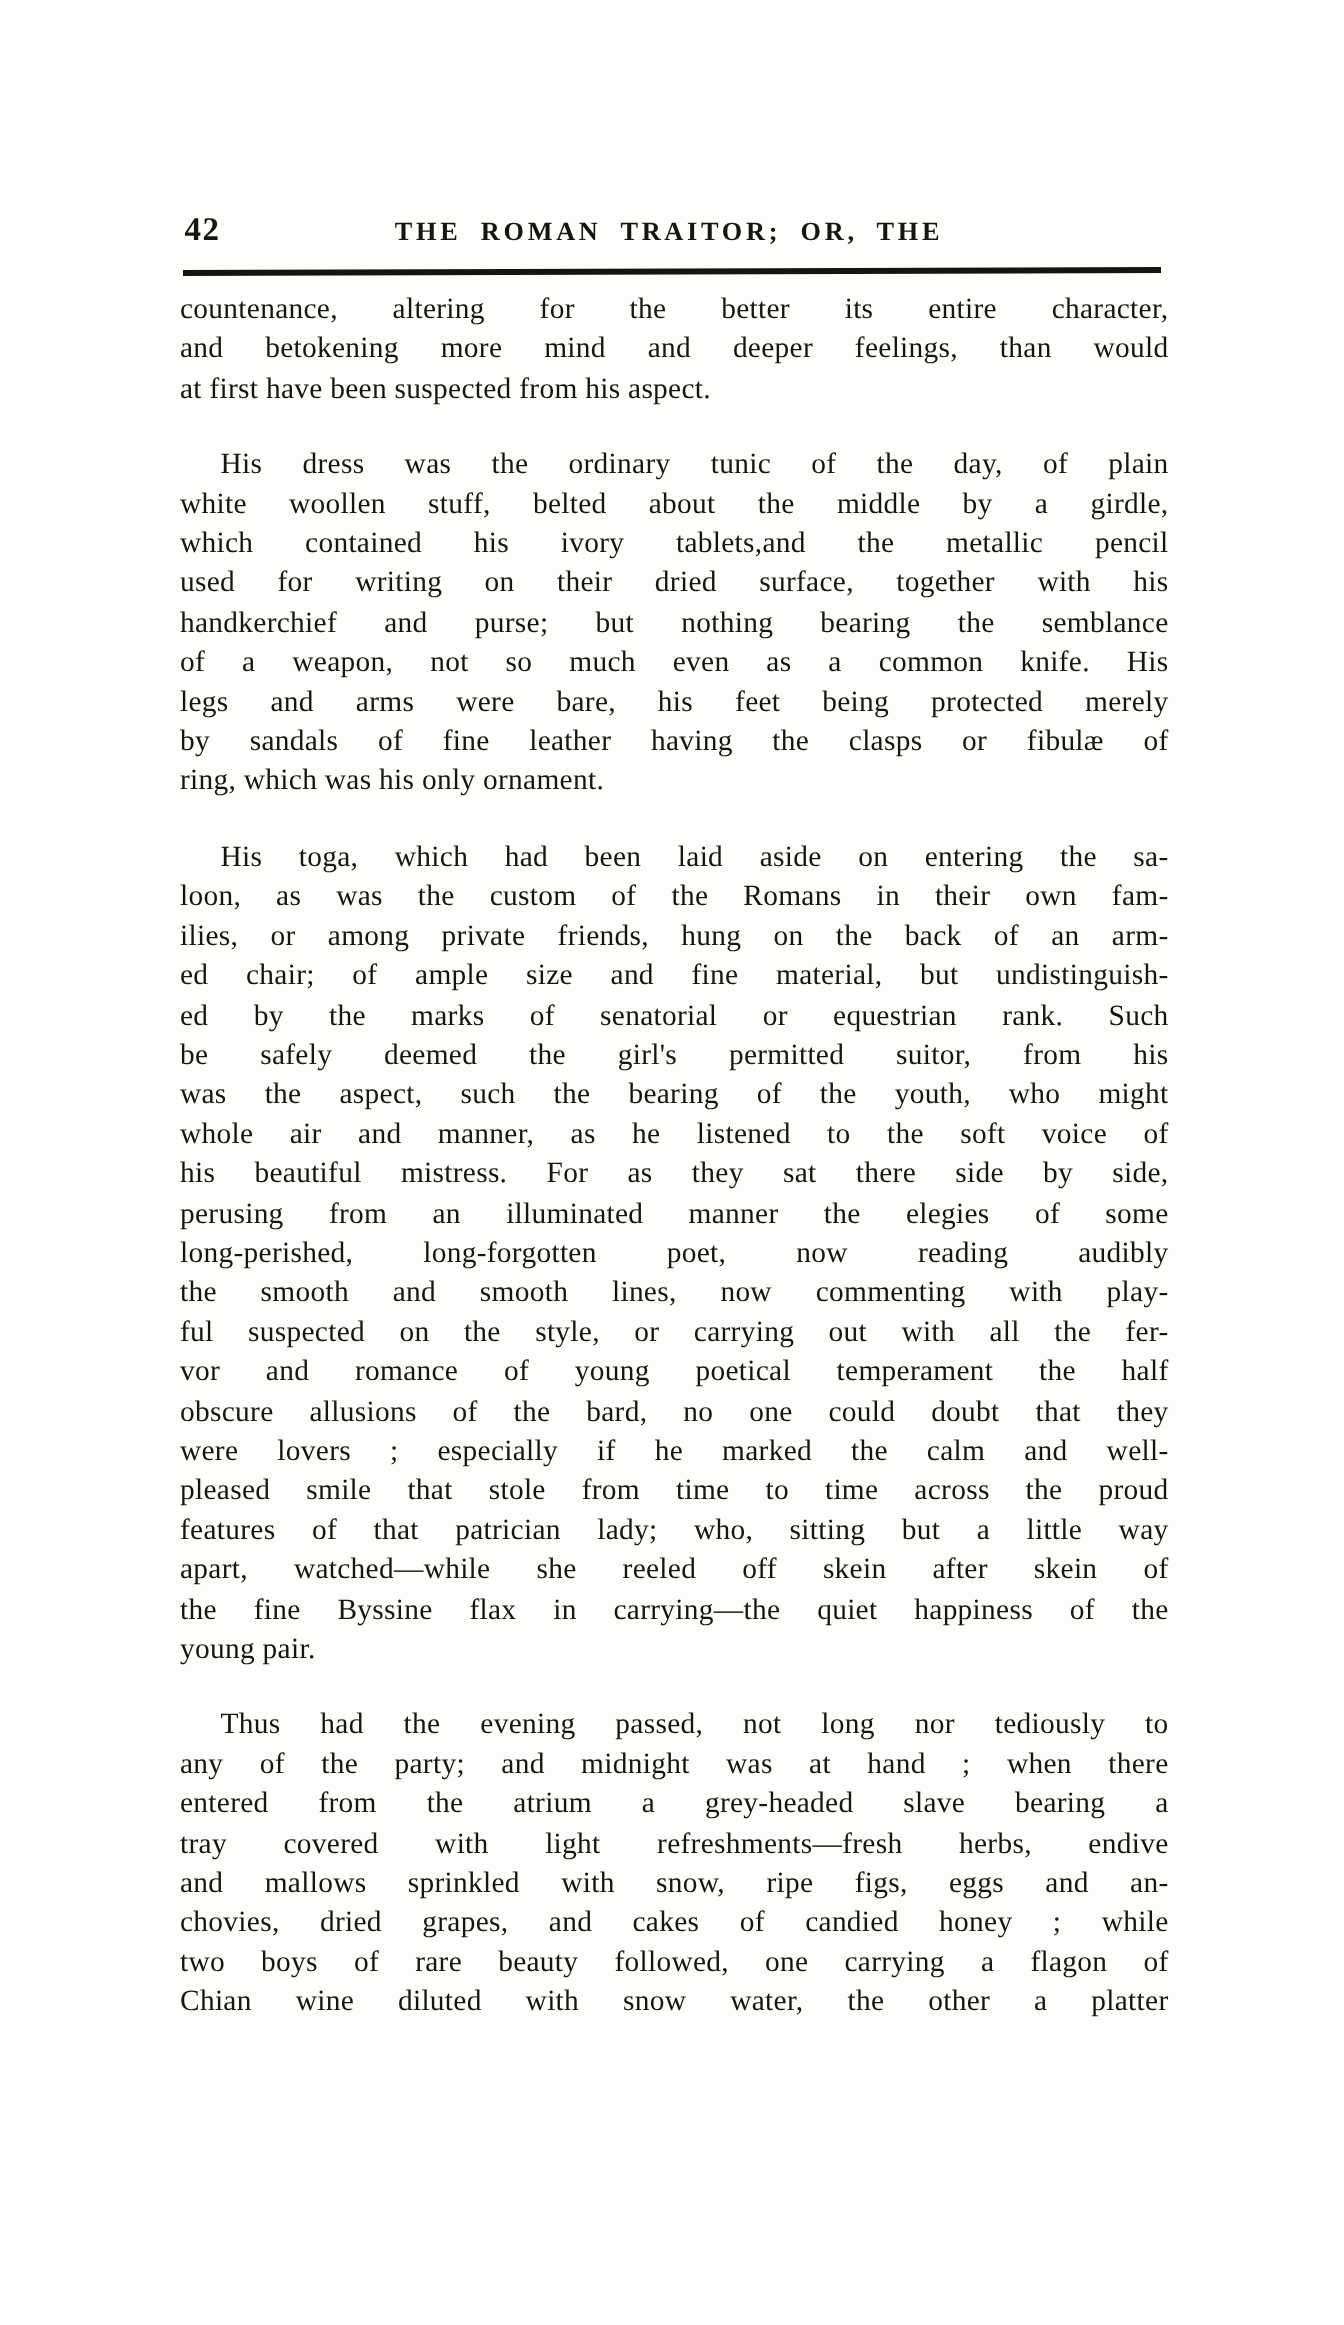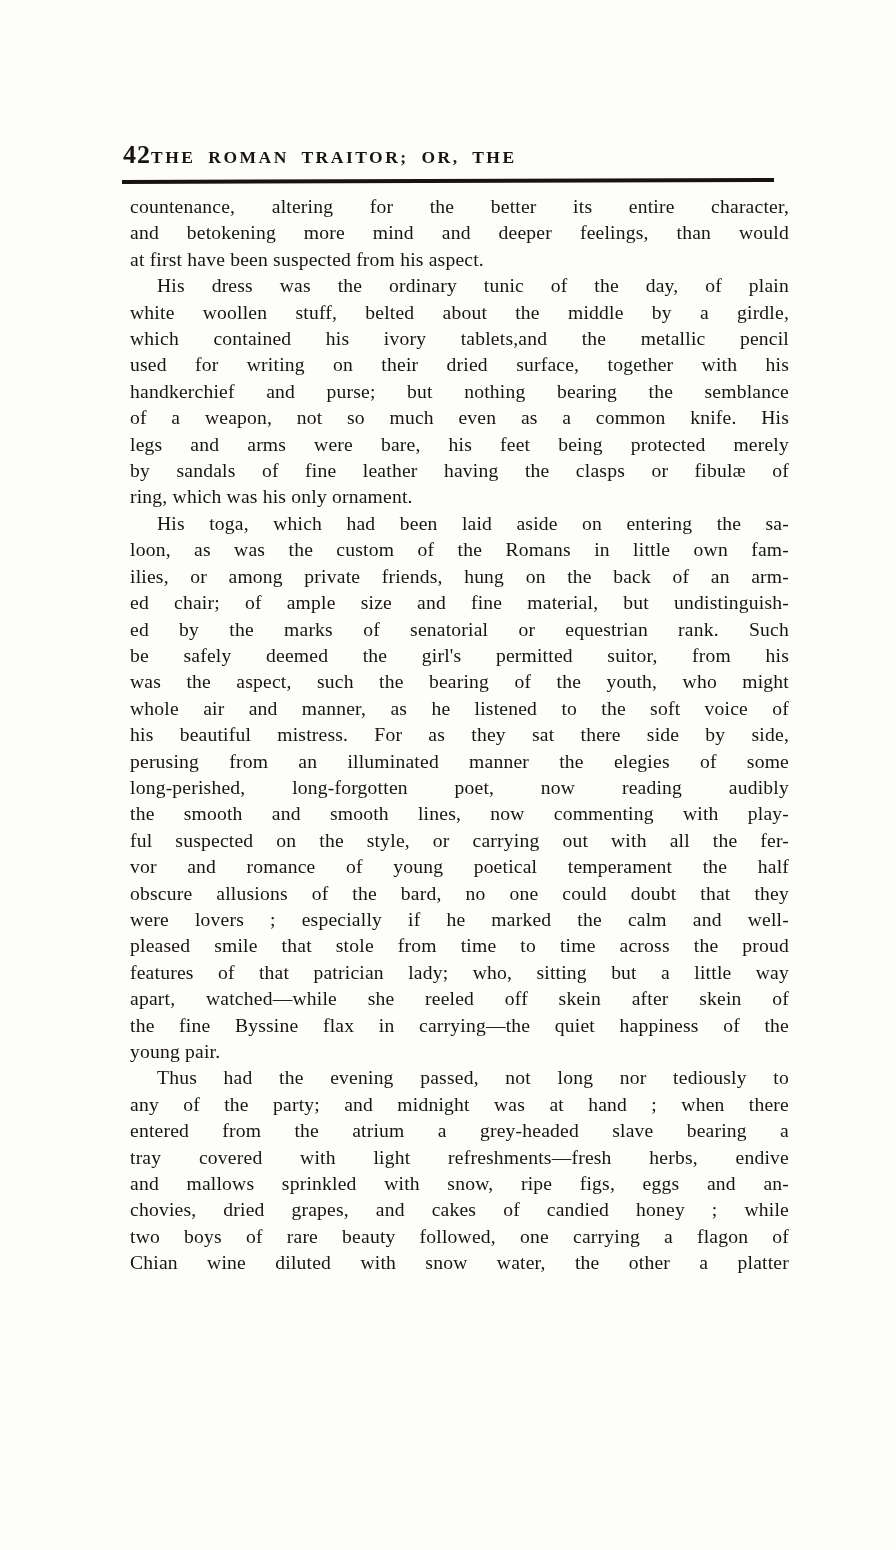--- a/index.html
+++ b/index.html
@@ -18,57 +18,59 @@
   }
   .header {
     position: absolute;
     top: 140px;
     left: 123px;
     width: 652px;
     display: flex;
     align-items: baseline;
   }
   .page-number {
-    font-size: 26px;
+    font-size: 22px;
     font-weight: bold;
     letter-spacing: 1px;
     flex: 0 0 auto;
   }
   .running-title {
     flex: 1 1 auto;
+    text-align: center;
     font-size: 17.5px;
     font-weight: bold;
     letter-spacing: 2.5px;
     word-spacing: 6px;
     padding-right: 30px;
   }
   .header-rule {
     position: absolute;
     top: 179px;
     left: 122px;
     width: 652px;
     height: 3.5px;
     background: #171310;
     transform: rotate(-0.18deg);
   }
   .text-block {
     position: absolute;
     top: 194px;
-    left: 130px;
+    left: 120px;
     width: 659px;
     font-size: 19.6px;
     line-height: 26.4px;
   }
   .line {
     text-align: justify;
     text-align-last: justify;
     letter-spacing: 0.2px;
   }
   .line.para-start {
     text-indent: 27px;
+    margin-top: 24px;
   }
   .line.para-end {
     text-align-last: left;
   }
 </style>
 </head>
 <body>
 
 <div class="page">
   <div class="header">
@@ -83,21 +85,21 @@
       <div class="line para-start">His dress was the ordinary tunic of the day, of plain</div>
       <div class="line">white woollen stuff, belted about the middle by a girdle,</div>
       <div class="line">which contained his ivory tablets,and the metallic pencil</div>
       <div class="line">used for writing on their dried surface, together with his</div>
       <div class="line">handkerchief and purse; but nothing bearing the semblance</div>
       <div class="line">of a weapon, not so much even as a common knife.  His</div>
       <div class="line">legs and arms were bare, his feet being protected merely</div>
       <div class="line">by sandals of fine leather having the clasps or fibulæ of</div>
       <div class="line para-end">ring, which was his only ornament.</div>
       <div class="line para-start">His toga, which had been laid aside on entering the sa-</div>
-      <div class="line">loon, as was the custom of the Romans in little own fam-</div>
+      <div class="line">loon, as was the custom of the Romans in their own fam-</div>
       <div class="line">ilies, or among private friends, hung on the back of an arm-</div>
       <div class="line">ed chair; of ample size and fine material, but undistinguish-</div>
       <div class="line">ed by the marks of senatorial or equestrian rank.  Such</div>
       <div class="line">be safely deemed the girl's permitted suitor, from his</div>
       <div class="line">was the aspect, such the bearing of the youth, who might</div>
       <div class="line">whole air and manner, as he listened to the soft voice of</div>
       <div class="line">his beautiful mistress.  For as they sat there side by side,</div>
       <div class="line">perusing from an illuminated manner the elegies of some</div>
       <div class="line">long-perished, long-forgotten poet, now reading audibly</div>
       <div class="line">the smooth and smooth lines, now commenting with play-</div>

